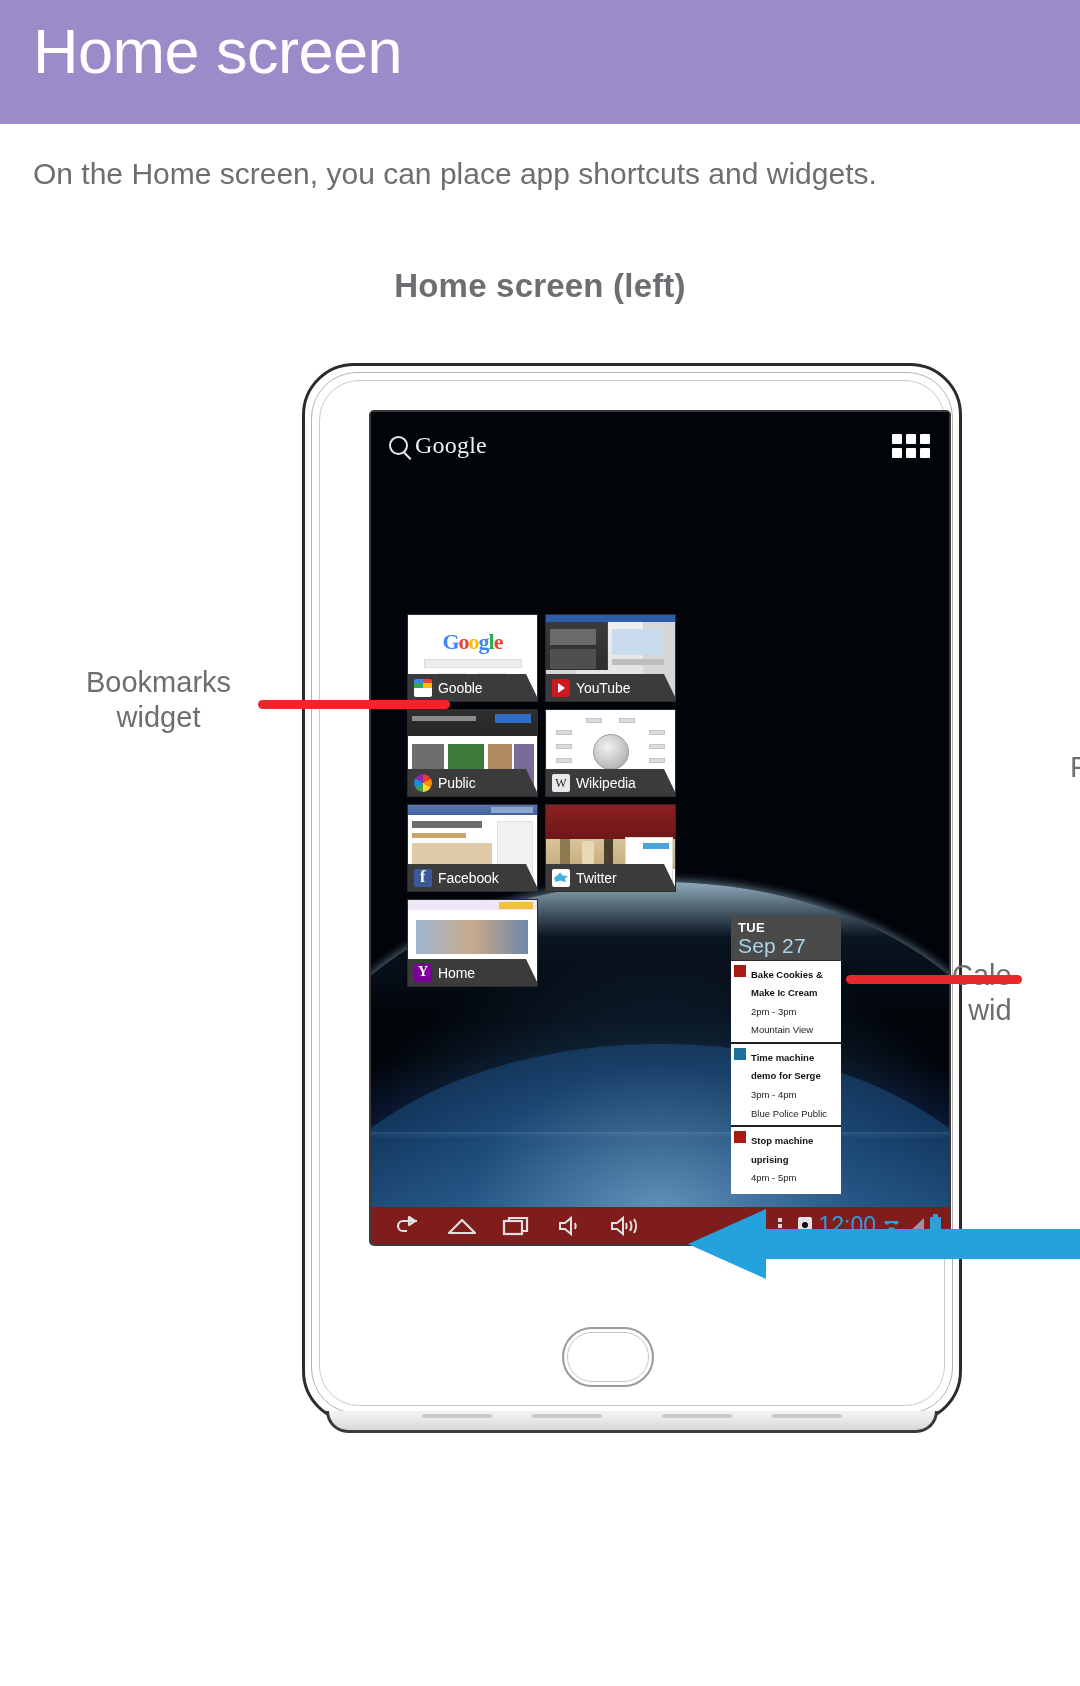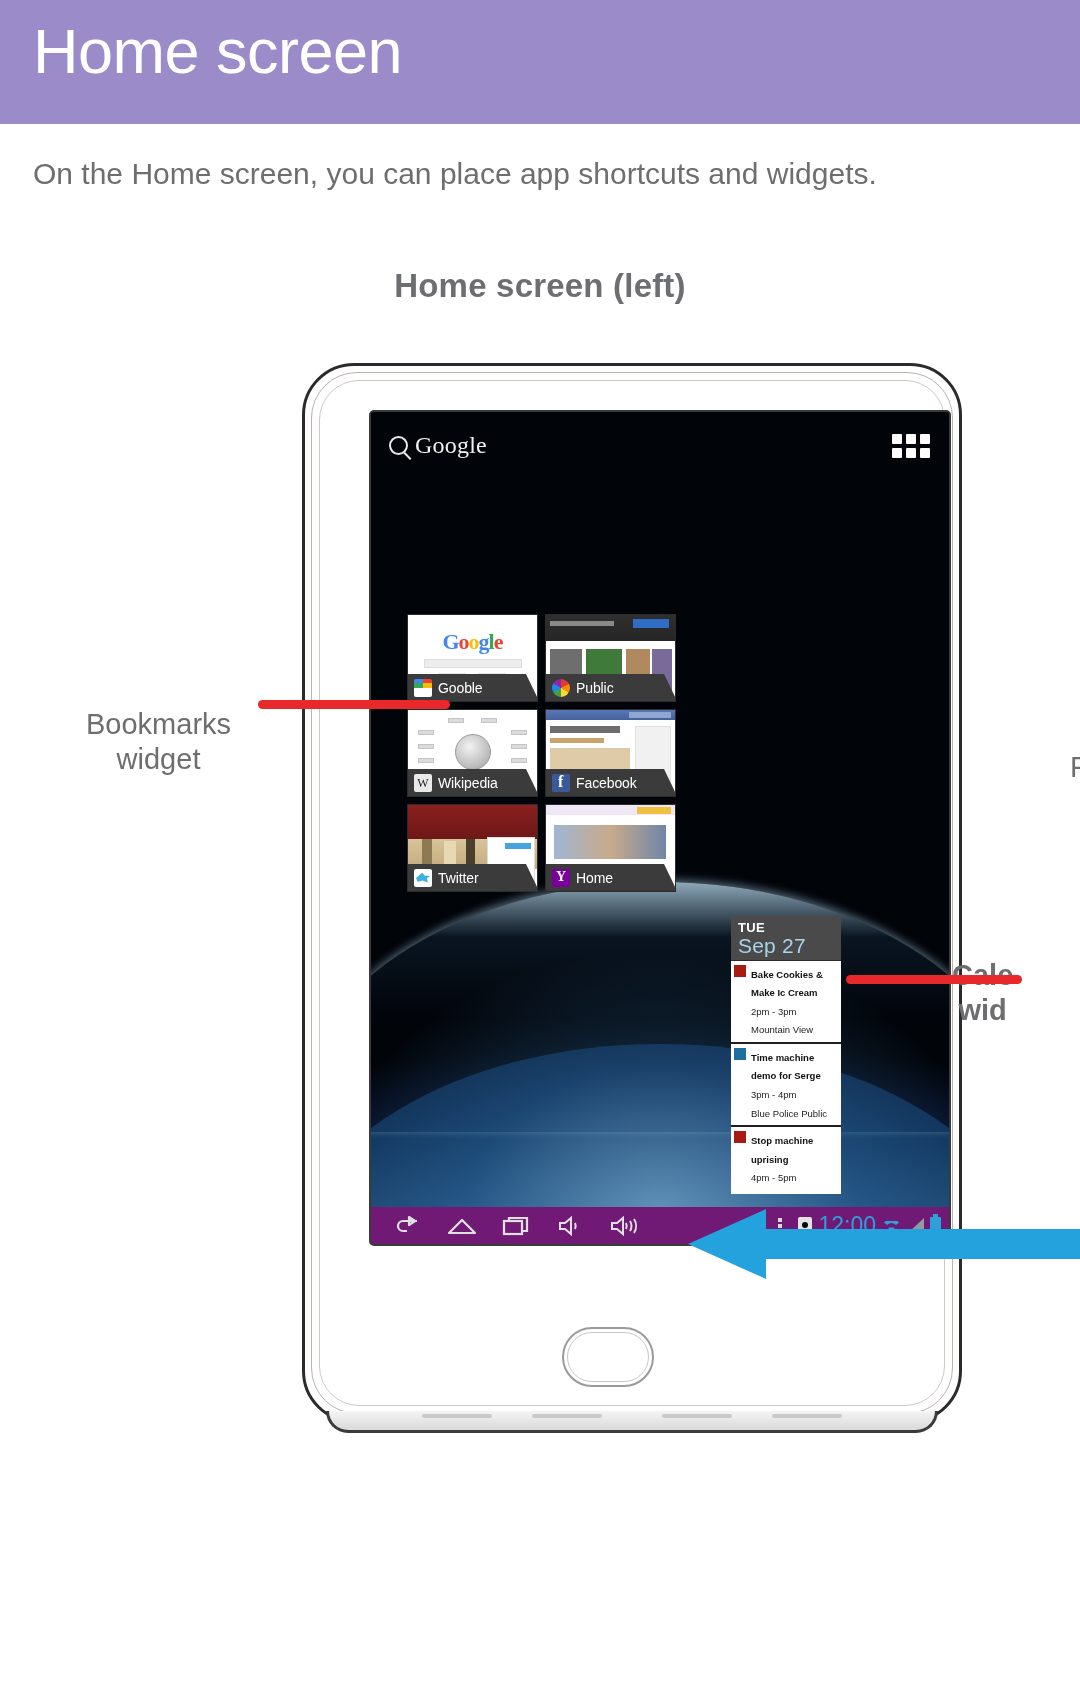--- a/index.html
+++ b/index.html
@@ -552,21 +552,21 @@
     font-weight: 400;
   }
 
   
   .sysbar {
     position: absolute;
     left: 0;
     bottom: 0;
     width: 100%;
     height: 37px;
-    background: #701a75;
+    background: #7f1d1d;
     display: flex;
     align-items: center;
   }
   .sb-nav {
     display: flex;
     align-items: center;
     gap: 0px;
     padding-left: 10px;
   }
   .sb-btn {
@@ -659,27 +659,25 @@
     position: absolute;
     color: #6e6e70;
     font-size: 29px;
     line-height: 1.2;
     text-align: center;
     white-space: nowrap;
   }
   .label-bookmarks {
     left: 86px;
     top: 665px;
-    margin-top: 42px;
   }
   .label-calendar {
     left: 952px;
     top: 958px;
-    text-align: center;
-    font-weight: bold;
+    text-align: right;
   }
   .label-right-cut {
     left: 1070px;
     top: 750px;
   }
   .red-line {
     position: absolute;
     height: 9px;
     background: #e8282a;
     border-radius: 5px;
@@ -770,20 +768,32 @@
         <div class="g-box"></div>
         <div class="g-btn" style="left:30px;"></div>
         <div class="g-btn" style="left:70px;"></div>
       </div>
       <div class="bm-bar">
         <span class="bm-icon ic-google"></span>
         <span class="bm-name">Gooble</span>
       </div>
     </div>
 
+    <div class="bm">
+      <div class="bm-thumb th-youtube">
+        <div class="yt-a"></div>
+        <div class="yt-b"></div>
+        <div class="yt-c"></div>
+        <div class="yt-d"></div>
+      </div>
+      <div class="bm-bar">
+        <span class="bm-icon ic-youtube"></span>
+        <span class="bm-name">YouTube</span>
+      </div>
+    </div>
 
     <div class="bm">
       <div class="bm-thumb th-picasa">
         <div class="pc-top"></div>
         <div class="pc-btn"></div>
         <div class="pc1"></div>
         <div class="pc2"></div>
         <div class="pc3"></div>
         <div class="pc4"></div>
       </div>

